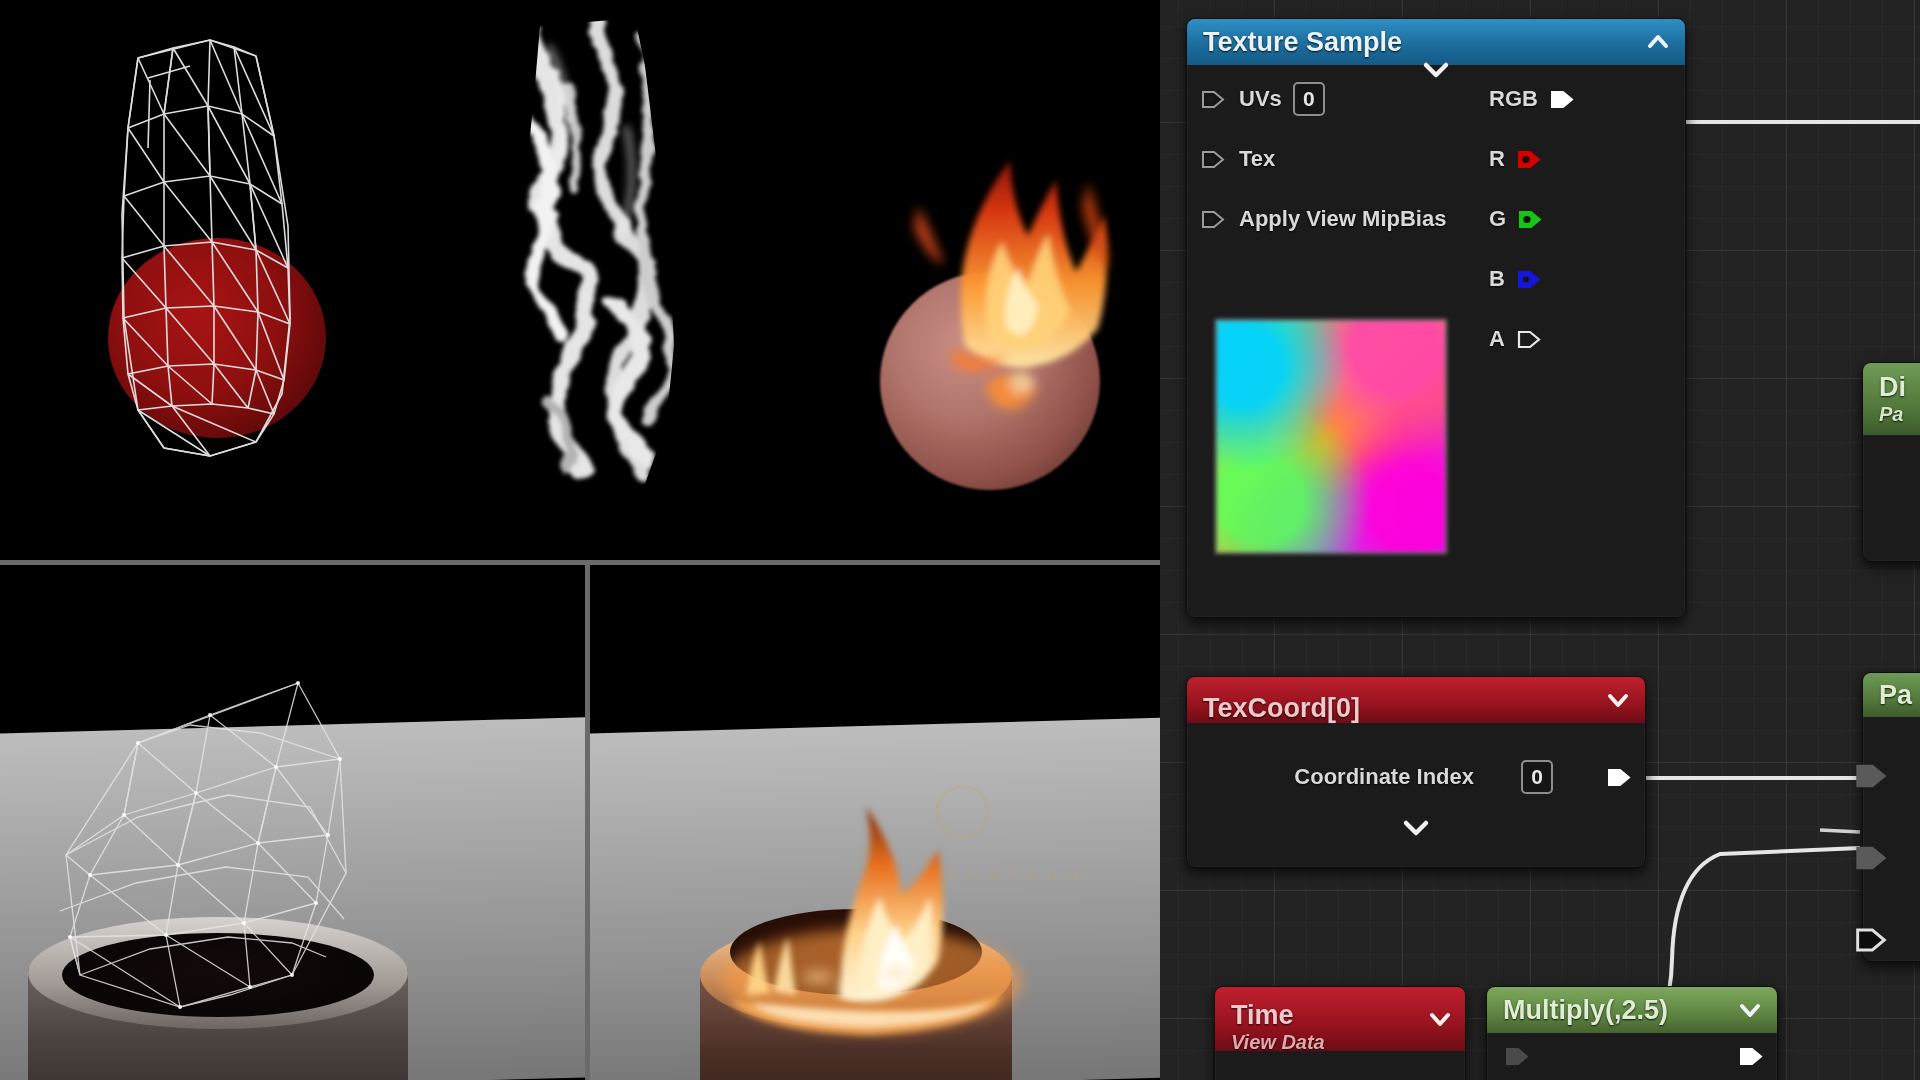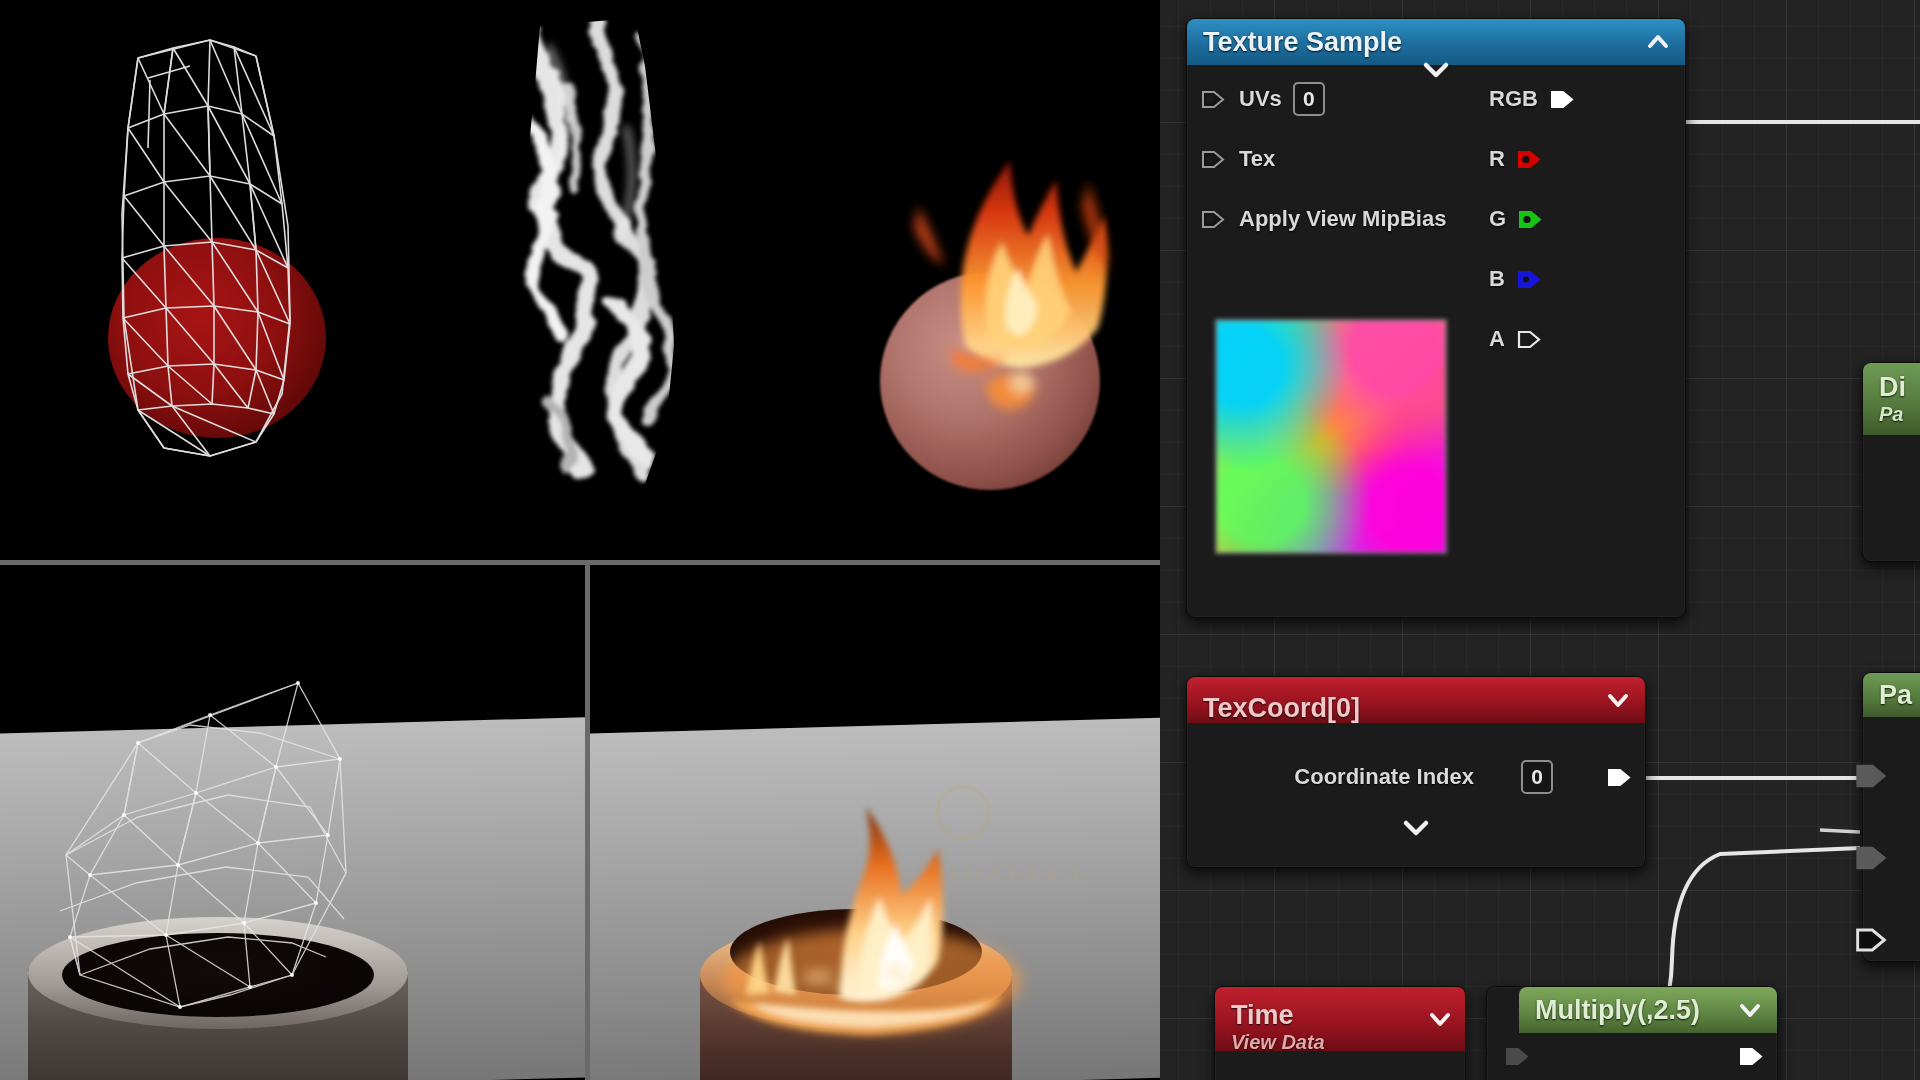--- a/index.html
+++ b/index.html
@@ -63,21 +63,21 @@
 
   .node { position:absolute; border-radius:9px;
     background:#1b1b1b;
     border:1px solid #0c0c0c;
     box-shadow:0 5px 14px rgba(0,0,0,0.75), inset 0 0 0 1px rgba(255,255,255,0.035); }
 
   .node-head { position:relative; height:46px; border-radius:8px 8px 0 0;
     display:flex; align-items:center; padding:0 16px; overflow:hidden; }
   .node-head.blue { background:linear-gradient(180deg,#2e8fc4 0%, #1d6d9e 55%, #145a85 100%); }
   .node-head.red  { background:linear-gradient(180deg,#c0202e 0%, #96131f 60%, #6d0c15 100%); }
-  .node-head.green{ background:linear-gradient(180deg,#7ea85c 0%, #5d8442 60%, #45632f 100%);margin-left:32px; }
+  .node-head.green{ background:linear-gradient(180deg,#7ea85c 0%, #5d8442 60%, #45632f 100%); }
   .node-head.green-dark{ background:linear-gradient(180deg,#6f9b56 0%, #53793c 60%, #3d5a2c 100%); }
 
   .node-title { font-size:27px; font-weight:bold; color:#e9f3f8;
     text-shadow:0 1px 2px rgba(0,0,0,0.85); white-space:nowrap; }
   .node-title.red  { color:#f0c9cb;margin-top:16px; }
   .node-title.green{ color:#dfeed2; }
   .node-sub { font-size:20px; font-style:italic; font-weight:bold; color:#e3a7a7;
     text-shadow:0 1px 2px rgba(0,0,0,0.85); white-space:nowrap; }
 
   .node-head.stacked { flex-direction:column; align-items:flex-start;

